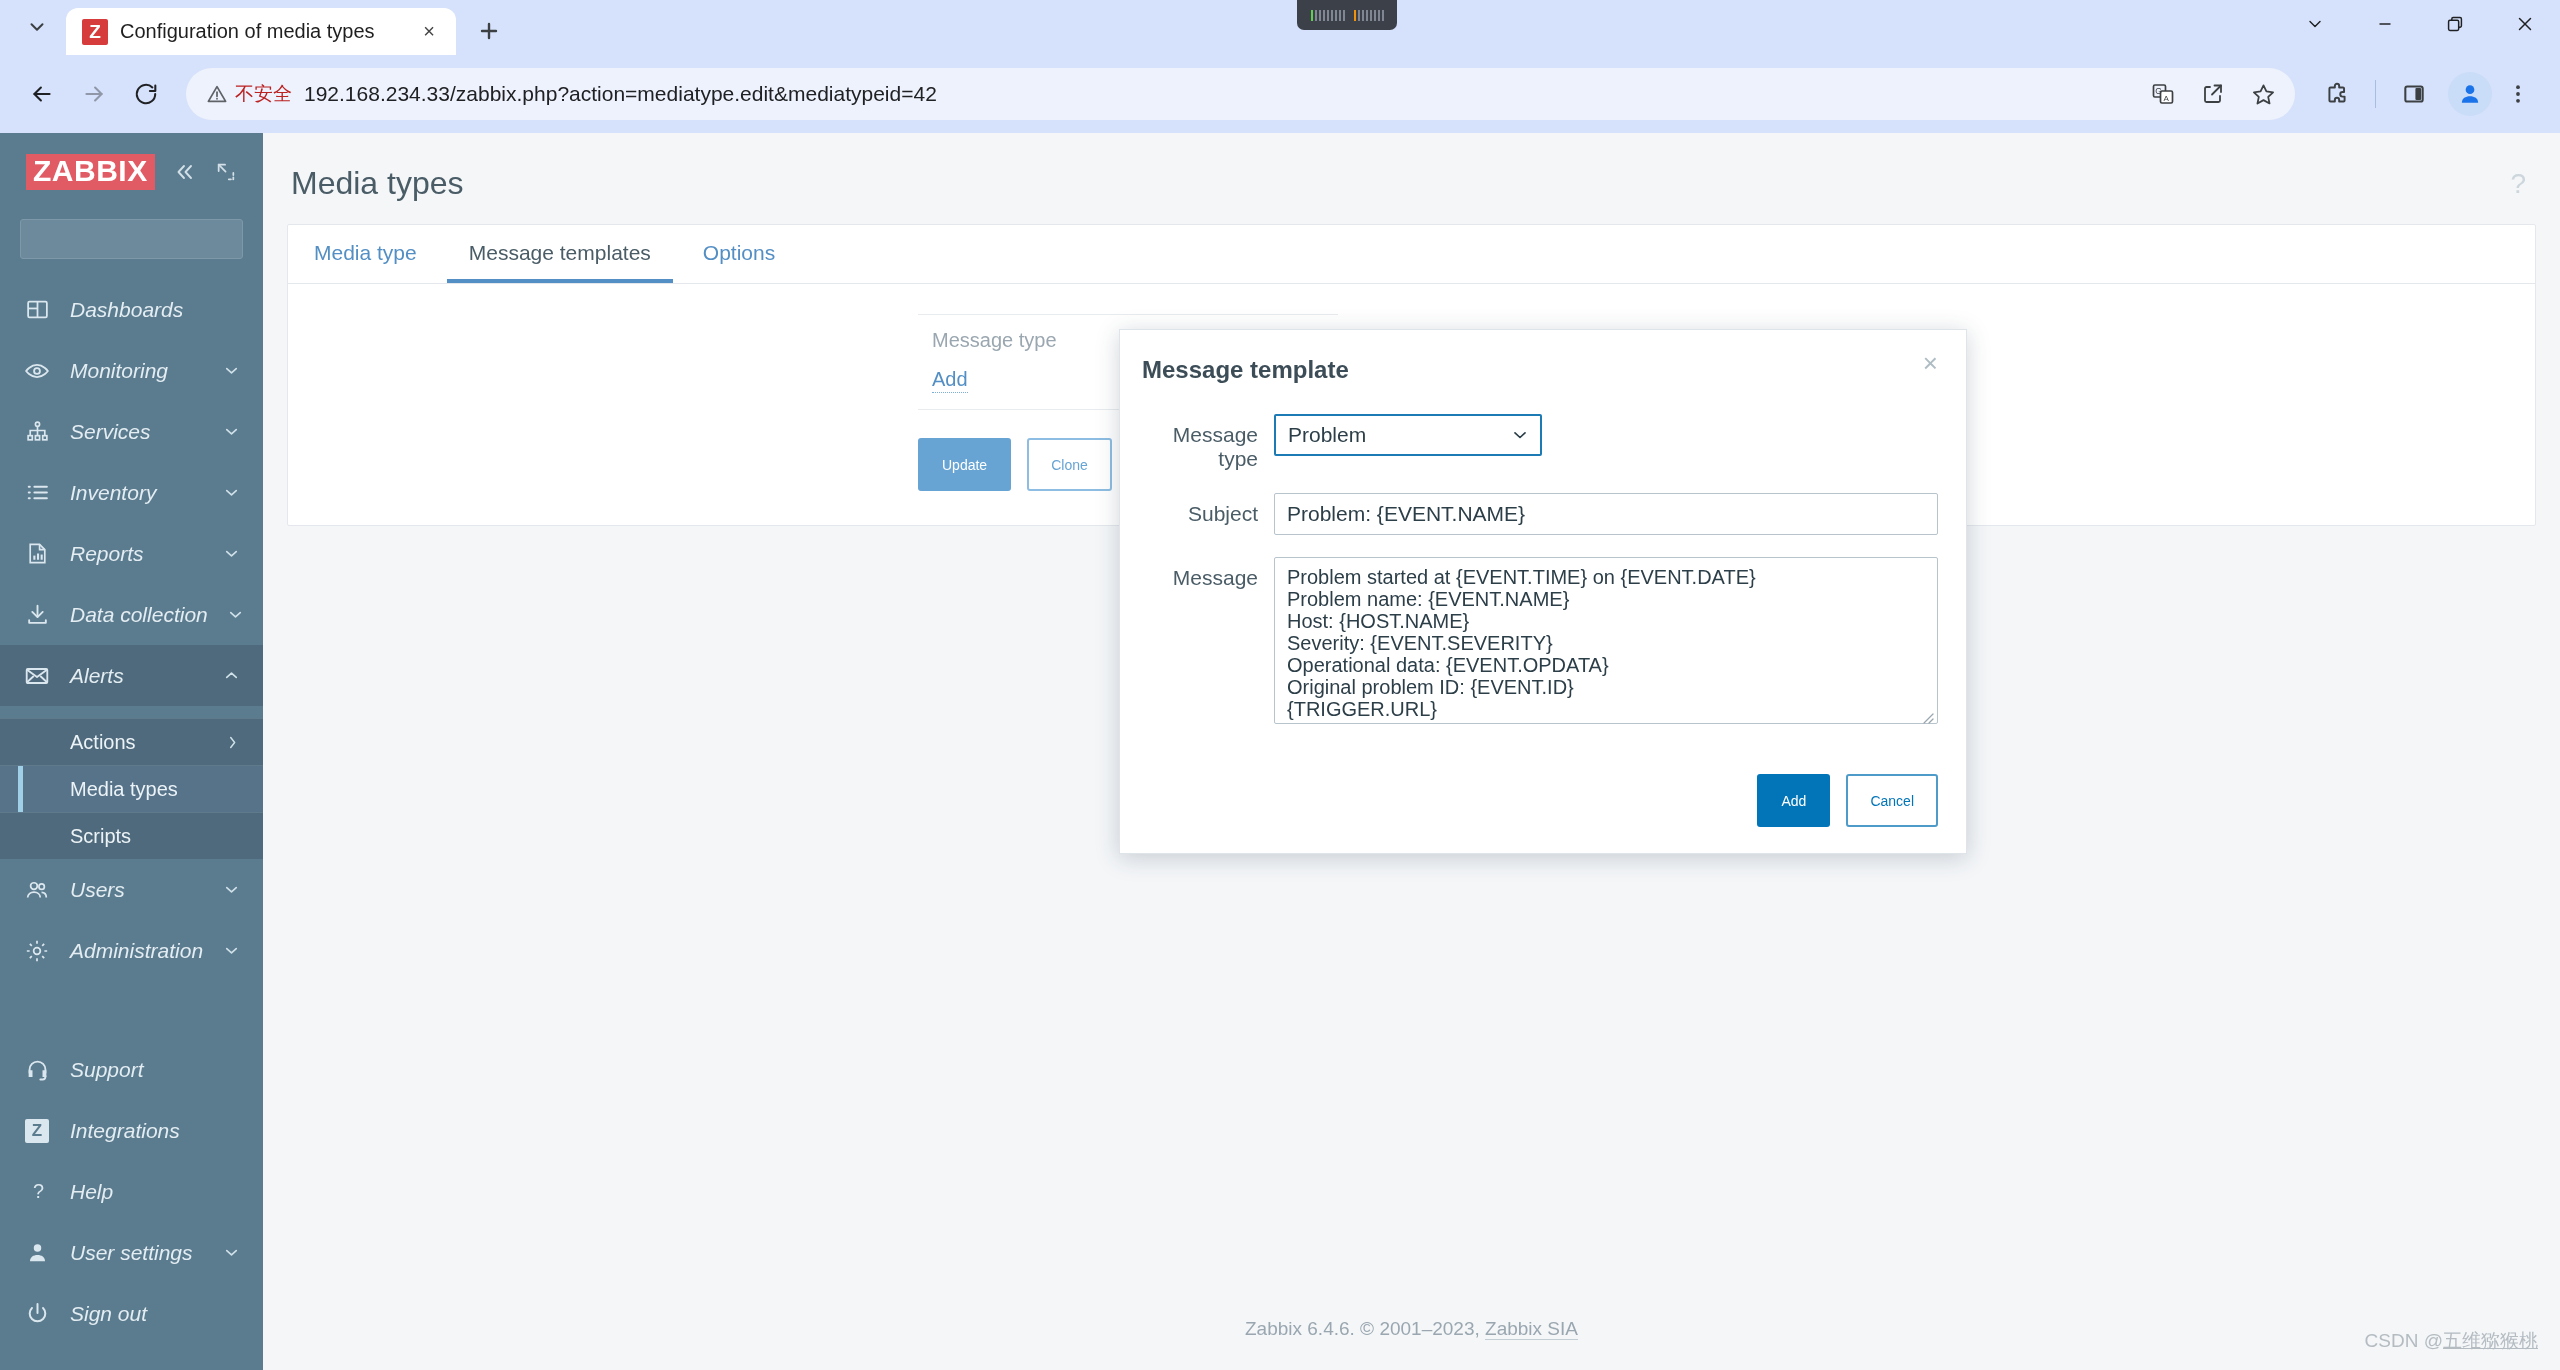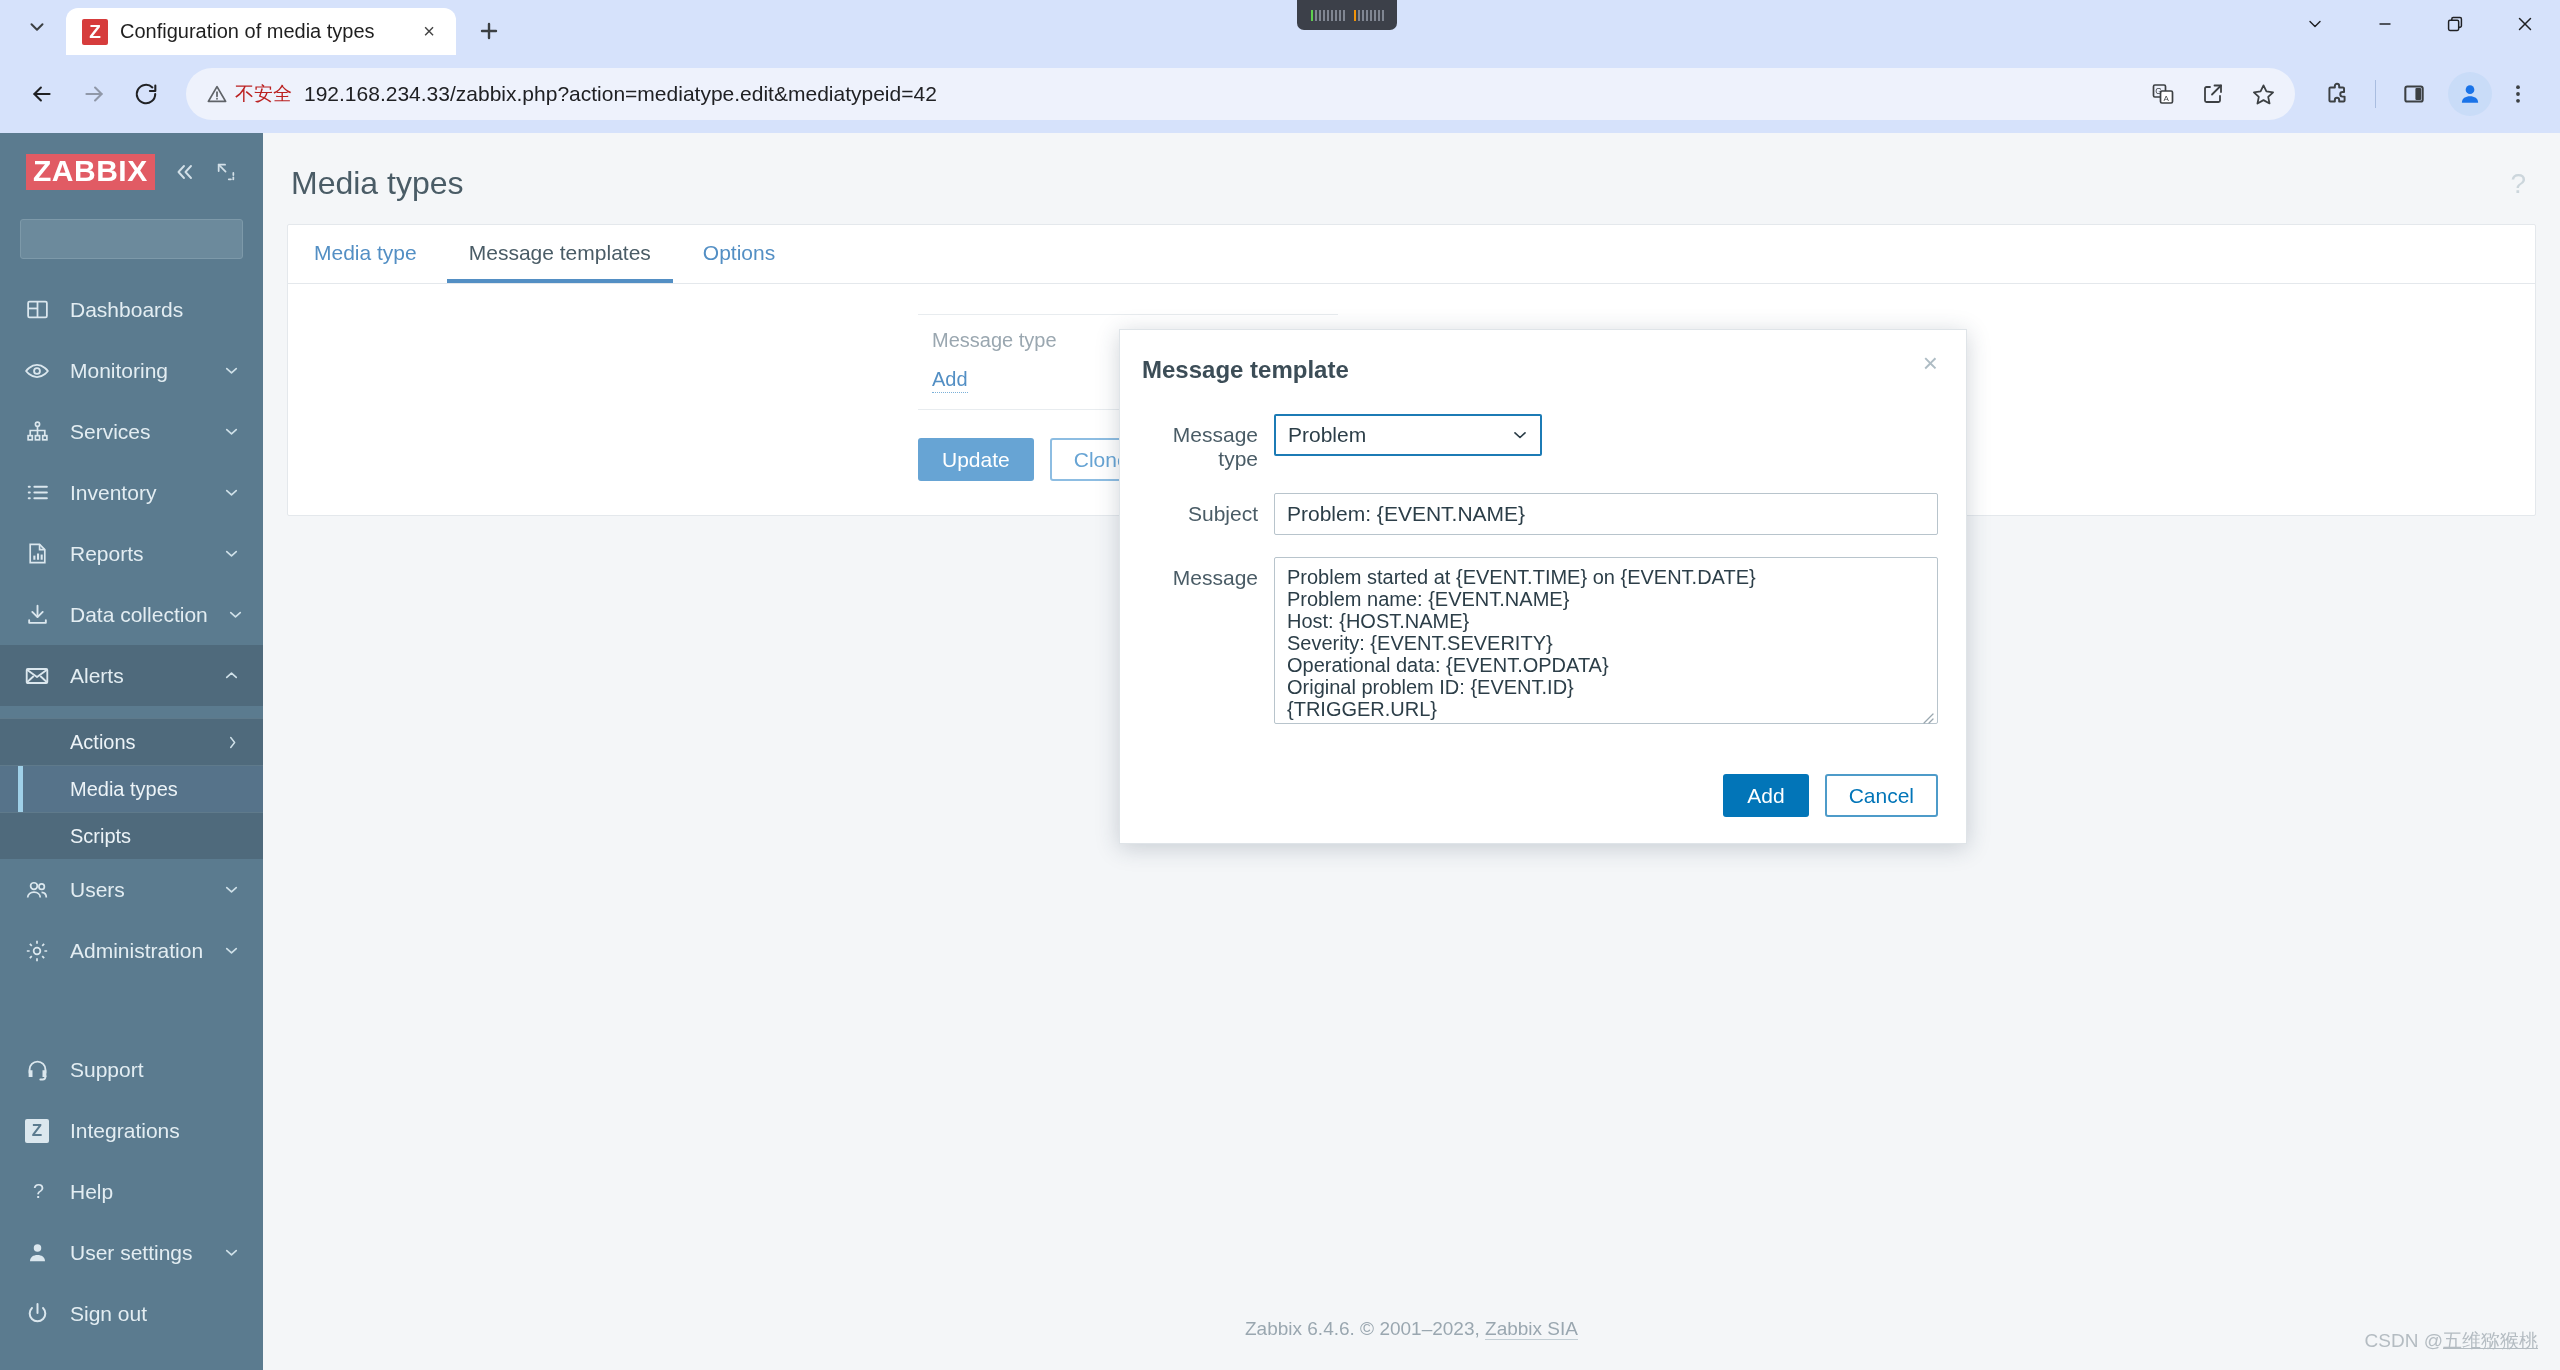--- a/index.html
+++ b/index.html
@@ -142,21 +142,21 @@
   .sb-menu { flex: 1 1 auto; overflow: hidden; padding-top: 4px; }
   .sb-item {
     display: flex; align-items: center; height: 61px; padding: 0 22px 0 22px;
     gap: 18px; color: #e3edf2; font-size: 21px; cursor: pointer;
     position: relative;
   }
   .sb-item .sb-ico {
     width: 30px; flex: 0 0 30px; display: flex; align-items: center;
     justify-content: center; color: #dbe7ee;
   }
-  .sb-item .sb-label { flex: 1 1 auto; white-space: nowrap; }
+  .sb-item .sb-label { flex: 1 1 auto; white-space: nowrap; font-style: italic; }
   .sb-item .sb-arrow { flex: 0 0 auto; color: #cfe0e8; display: flex; }
   .sb-item.expanded { background: #4f6a7c; }
   .sb-sub-wrap { background: #4f6a7c; margin-top: 12px; }
   .sb-sub {
     display: flex; align-items: center; height: 47px;
     padding-left: 70px; padding-right: 22px; color: #ecf3f7; font-size: 20px;
     cursor: pointer; border-top: 1px solid #5f7a8b; position: relative;
   }
   .sb-sub.active { background: #56738a; }
   .sb-sub.active:before {
@@ -215,21 +215,21 @@
   .mt-add-link {
     padding: 4px 14px 18px 14px; font-size: 20px; color: #538fc4;
     cursor: pointer; display: inline-block;
   }
   .mt-add-link span { border-bottom: 1px dotted #7ab0d8; padding-bottom: 2px; }
 
   .btn-row {
     display: flex; gap: 16px; padding: 28px 0 34px 630px; align-items: center;
   }
   .btn {
-    font-size: 21px; padding: 0 22px; height: 43px; border-radius: 3px;
+    font-size: 14px; padding: 0 22px; height: 53px; border-radius: 3px;
     display: inline-flex; align-items: center; justify-content: center;
     cursor: pointer; border: 2px solid transparent; white-space: nowrap;
     font-family: "Liberation Sans", sans-serif;
   }
   .btn-primary-soft { background: #67a4d4; color: #ffffff; }
   .btn-outline-soft {
     background: #ffffff; color: #67a4d4; border-color: #8dbde2;
   }
 
   .page-footer {

